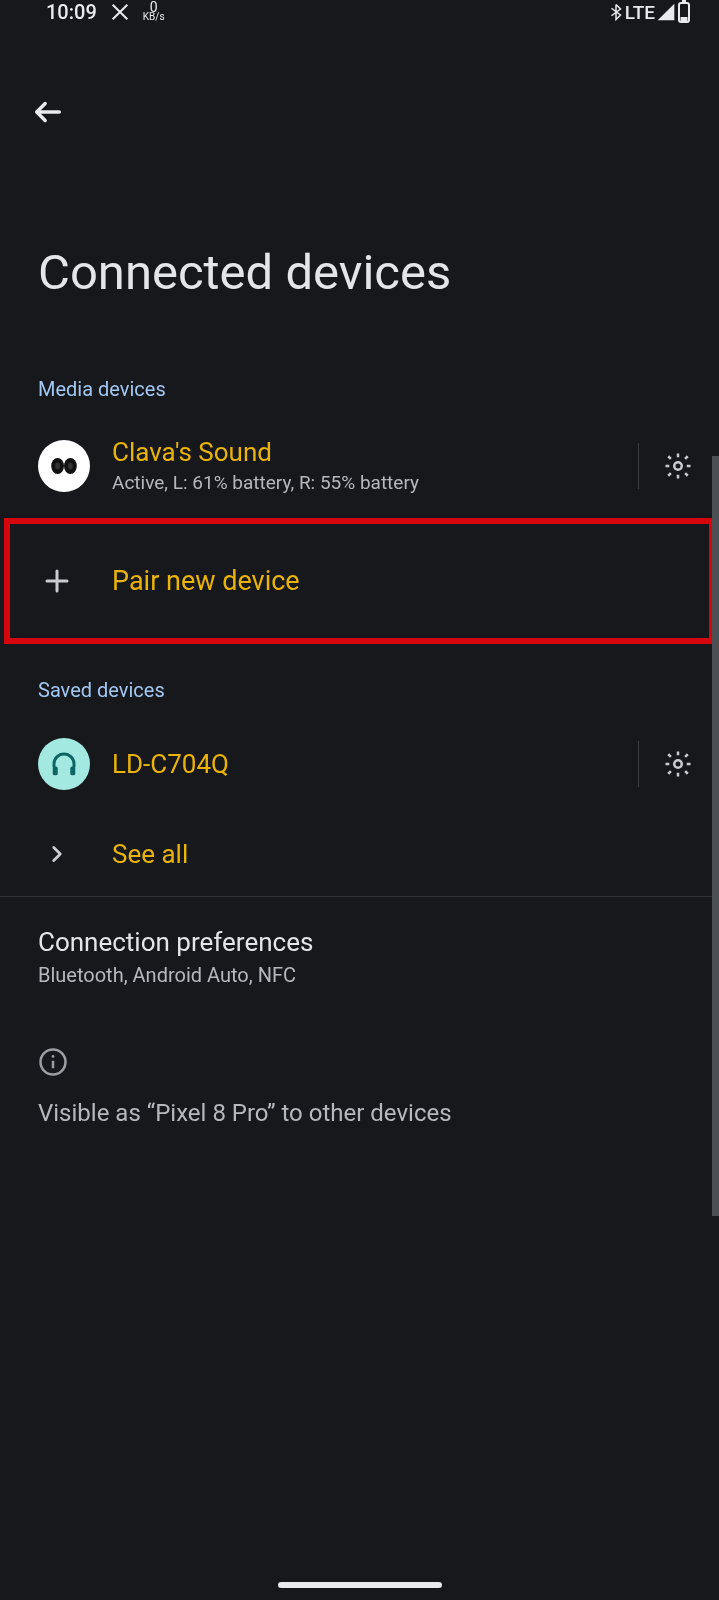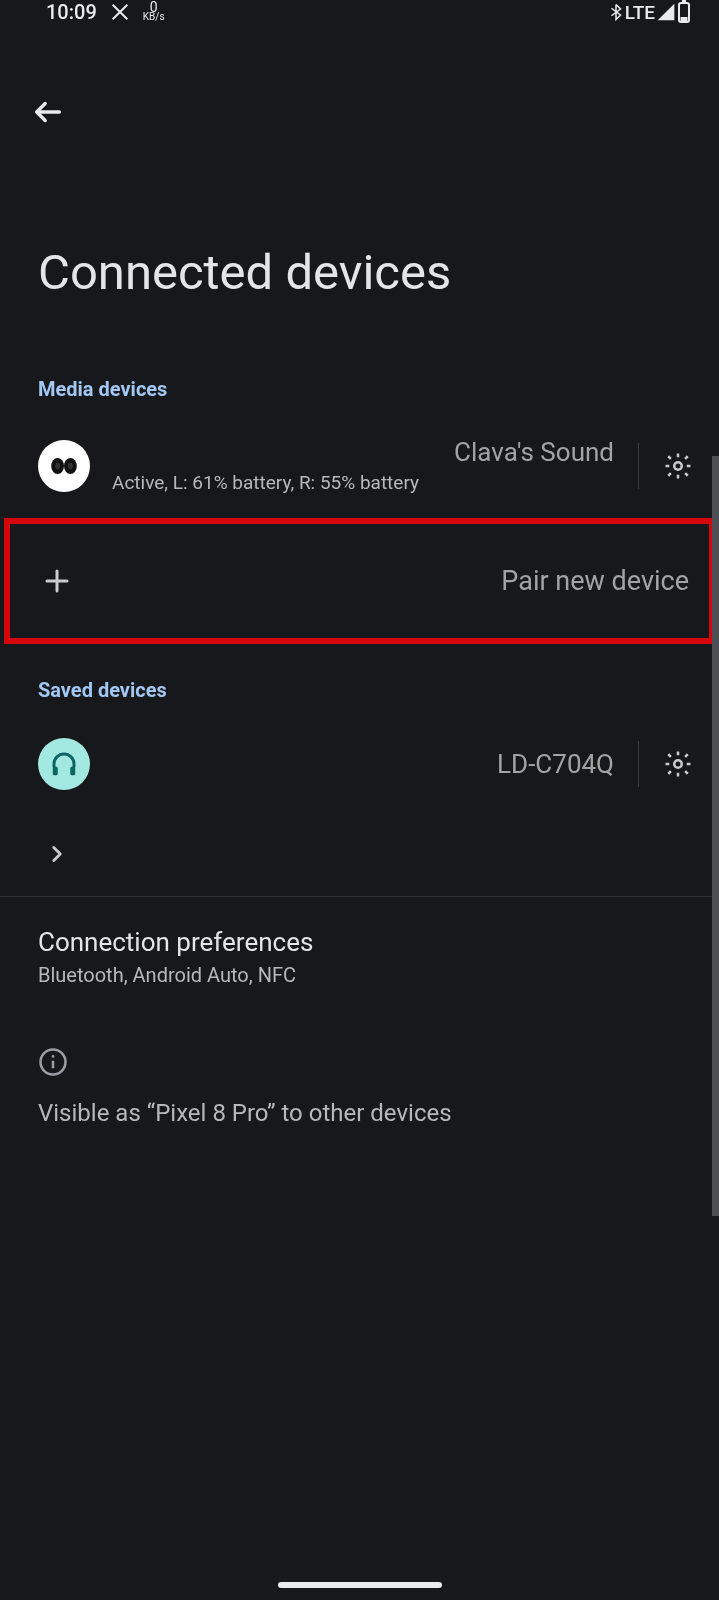--- a/index.html
+++ b/index.html
@@ -36,36 +36,36 @@
   }
   .page-title {
     font-size: 49px;
     font-weight: 400;
     color: #e4e5e8;
     padding: 110px 0 0 38px;
   }
   .section-header {
     color: #a2c7f2;
     font-size: 20px;
-    font-weight: 700;
+    font-weight: 400;
     padding: 76px 0 14px 38px;
   }
   .section-header.saved { padding-top: 34px; }
   .row {
     display: flex;
     align-items: center;
     padding: 22px 26px 22px 38px;
     min-height: 84px;
   }
   .row .icon-cell {
     width: 74px;
     display: flex; align-items: center; justify-content: flex-start;
   }
   .row .text-cell { flex: 1; }
-  .row .title { font-size: 26px; color: #a3a3a3; font-weight: 400; text-align: right; }
+  .row .title { font-size: 26px; color: #eab308; font-weight: 400; }
   .row .subtitle { font-size: 19px; color: #b5b8bc; margin-top: 4px; }
   .row .trailing {
     display: flex; align-items: center; gap: 0;
   }
   .divider-v {
     width: 1px; height: 46px; background: #3a3d42; margin: 0 24px;
   }
   .circ {
     width: 52px; height: 52px; border-radius: 50%; background: #fff;
     display:flex;align-items:center;justify-content:center;
@@ -223,20 +223,23 @@
 </div>
 
 <div class="row">
   <div class="icon-cell">
     <div class="chev-icon">
       <svg width="26" height="26" viewBox="0 0 24 24" fill="none" stroke="#c9cbd1" stroke-width="2.6" stroke-linecap="round" stroke-linejoin="round">
         <path d="M9 6l6 6-6 6"></path>
       </svg>
     </div>
   </div>
+  <div class="text-cell">
+    <div class="title">See all</div>
+  </div>
 </div>
 
 <div class="separator"></div>
 
 <div class="pref-row">
   <div class="title">Connection preferences</div>
   <div class="subtitle">Bluetooth, Android Auto, NFC</div>
 </div>
 
 <div class="info-row" style="padding-top:40px;">

